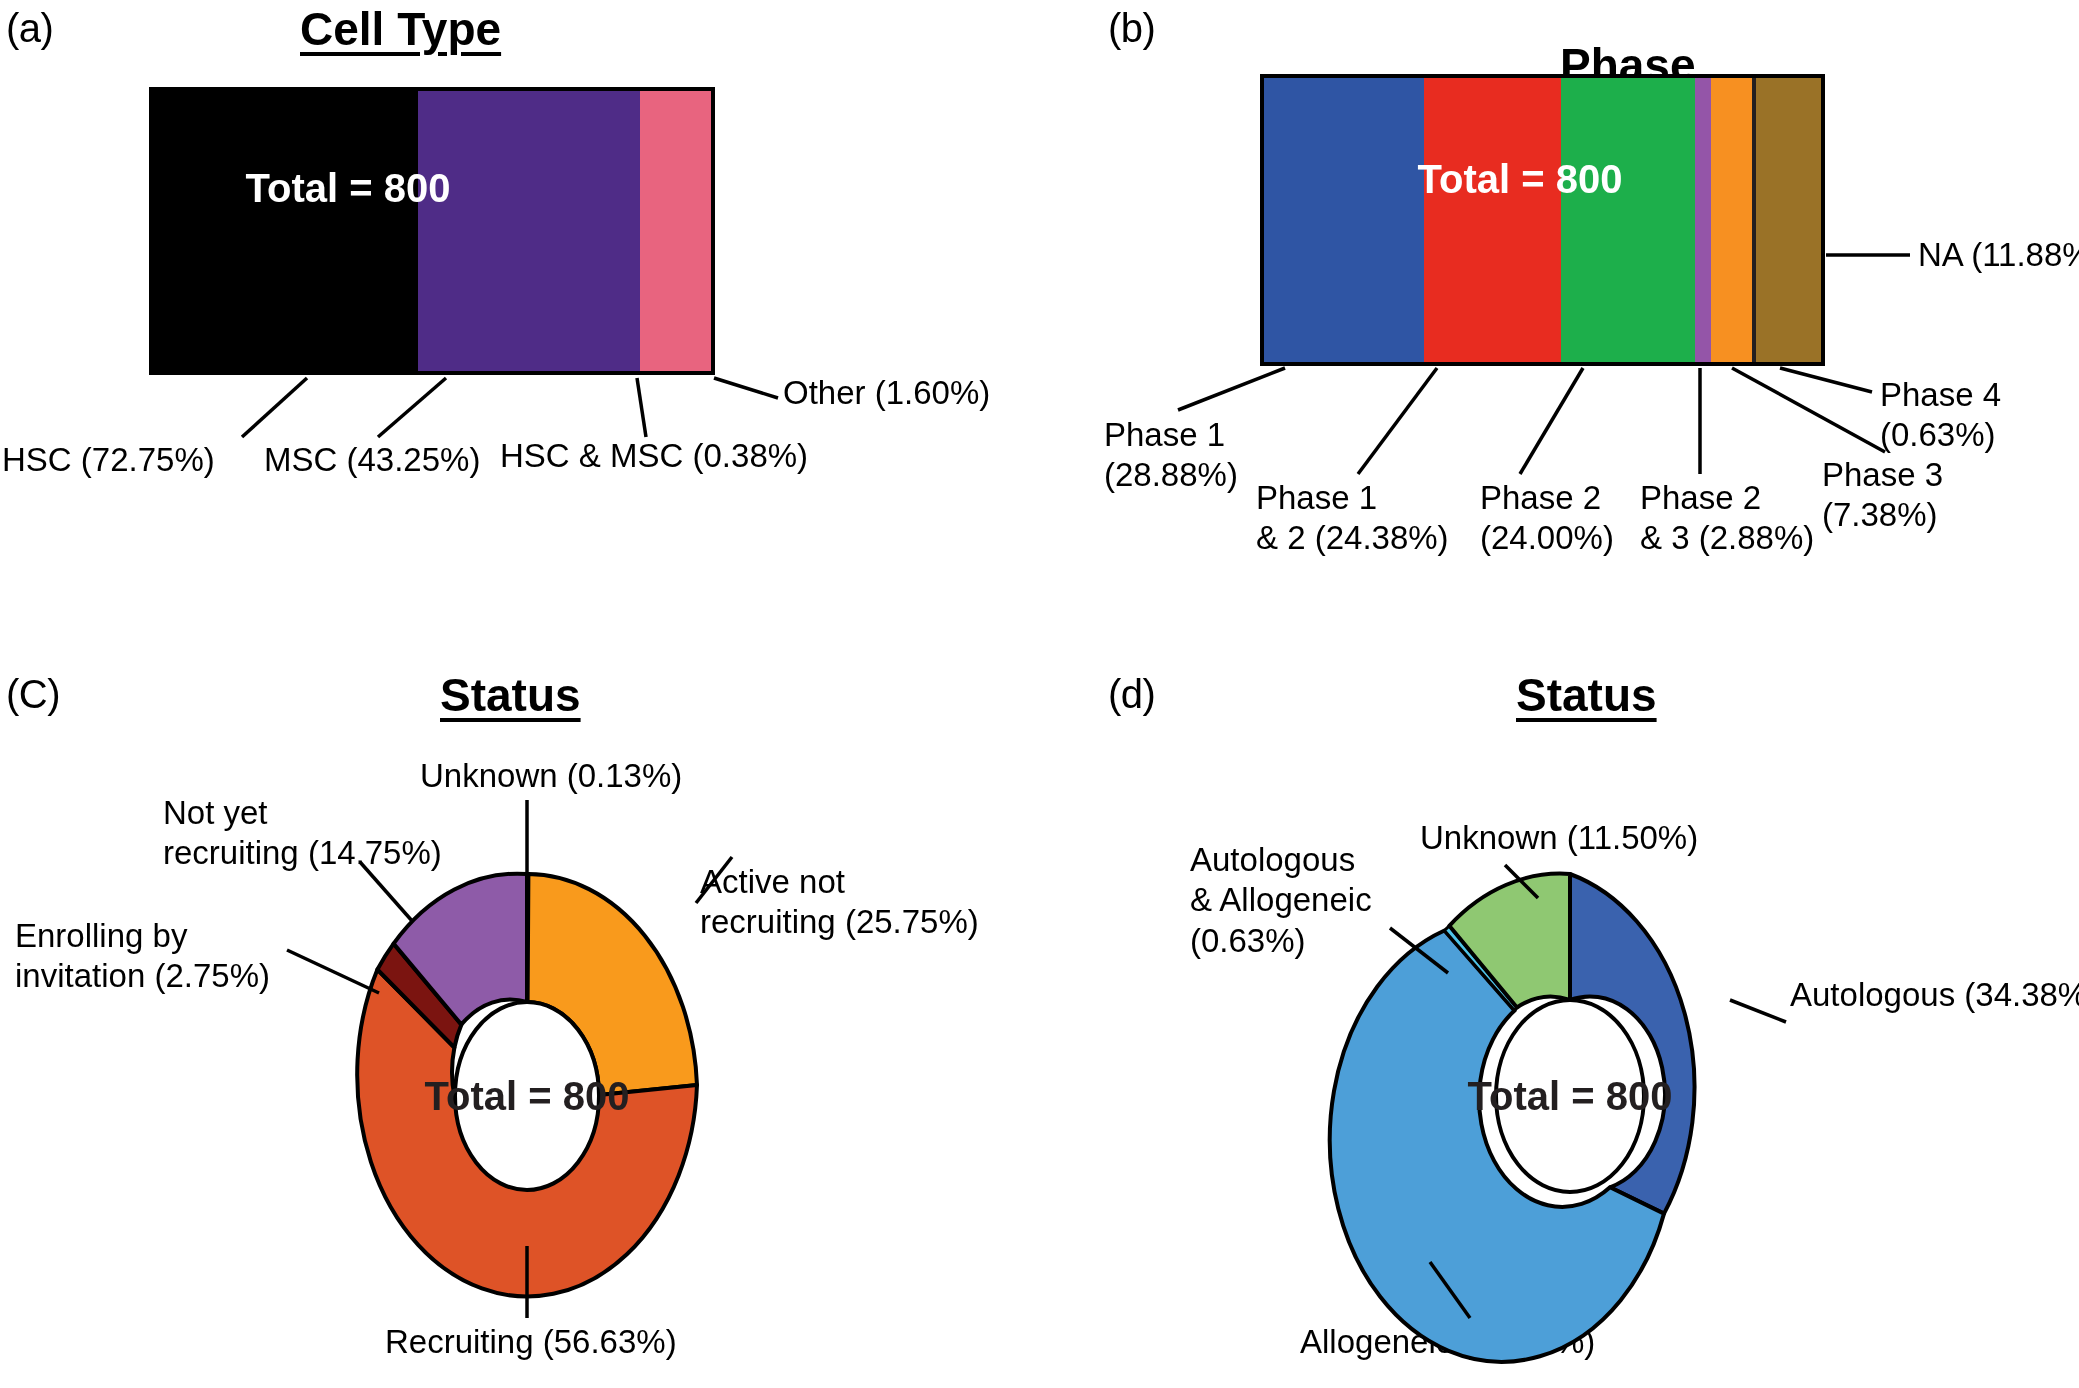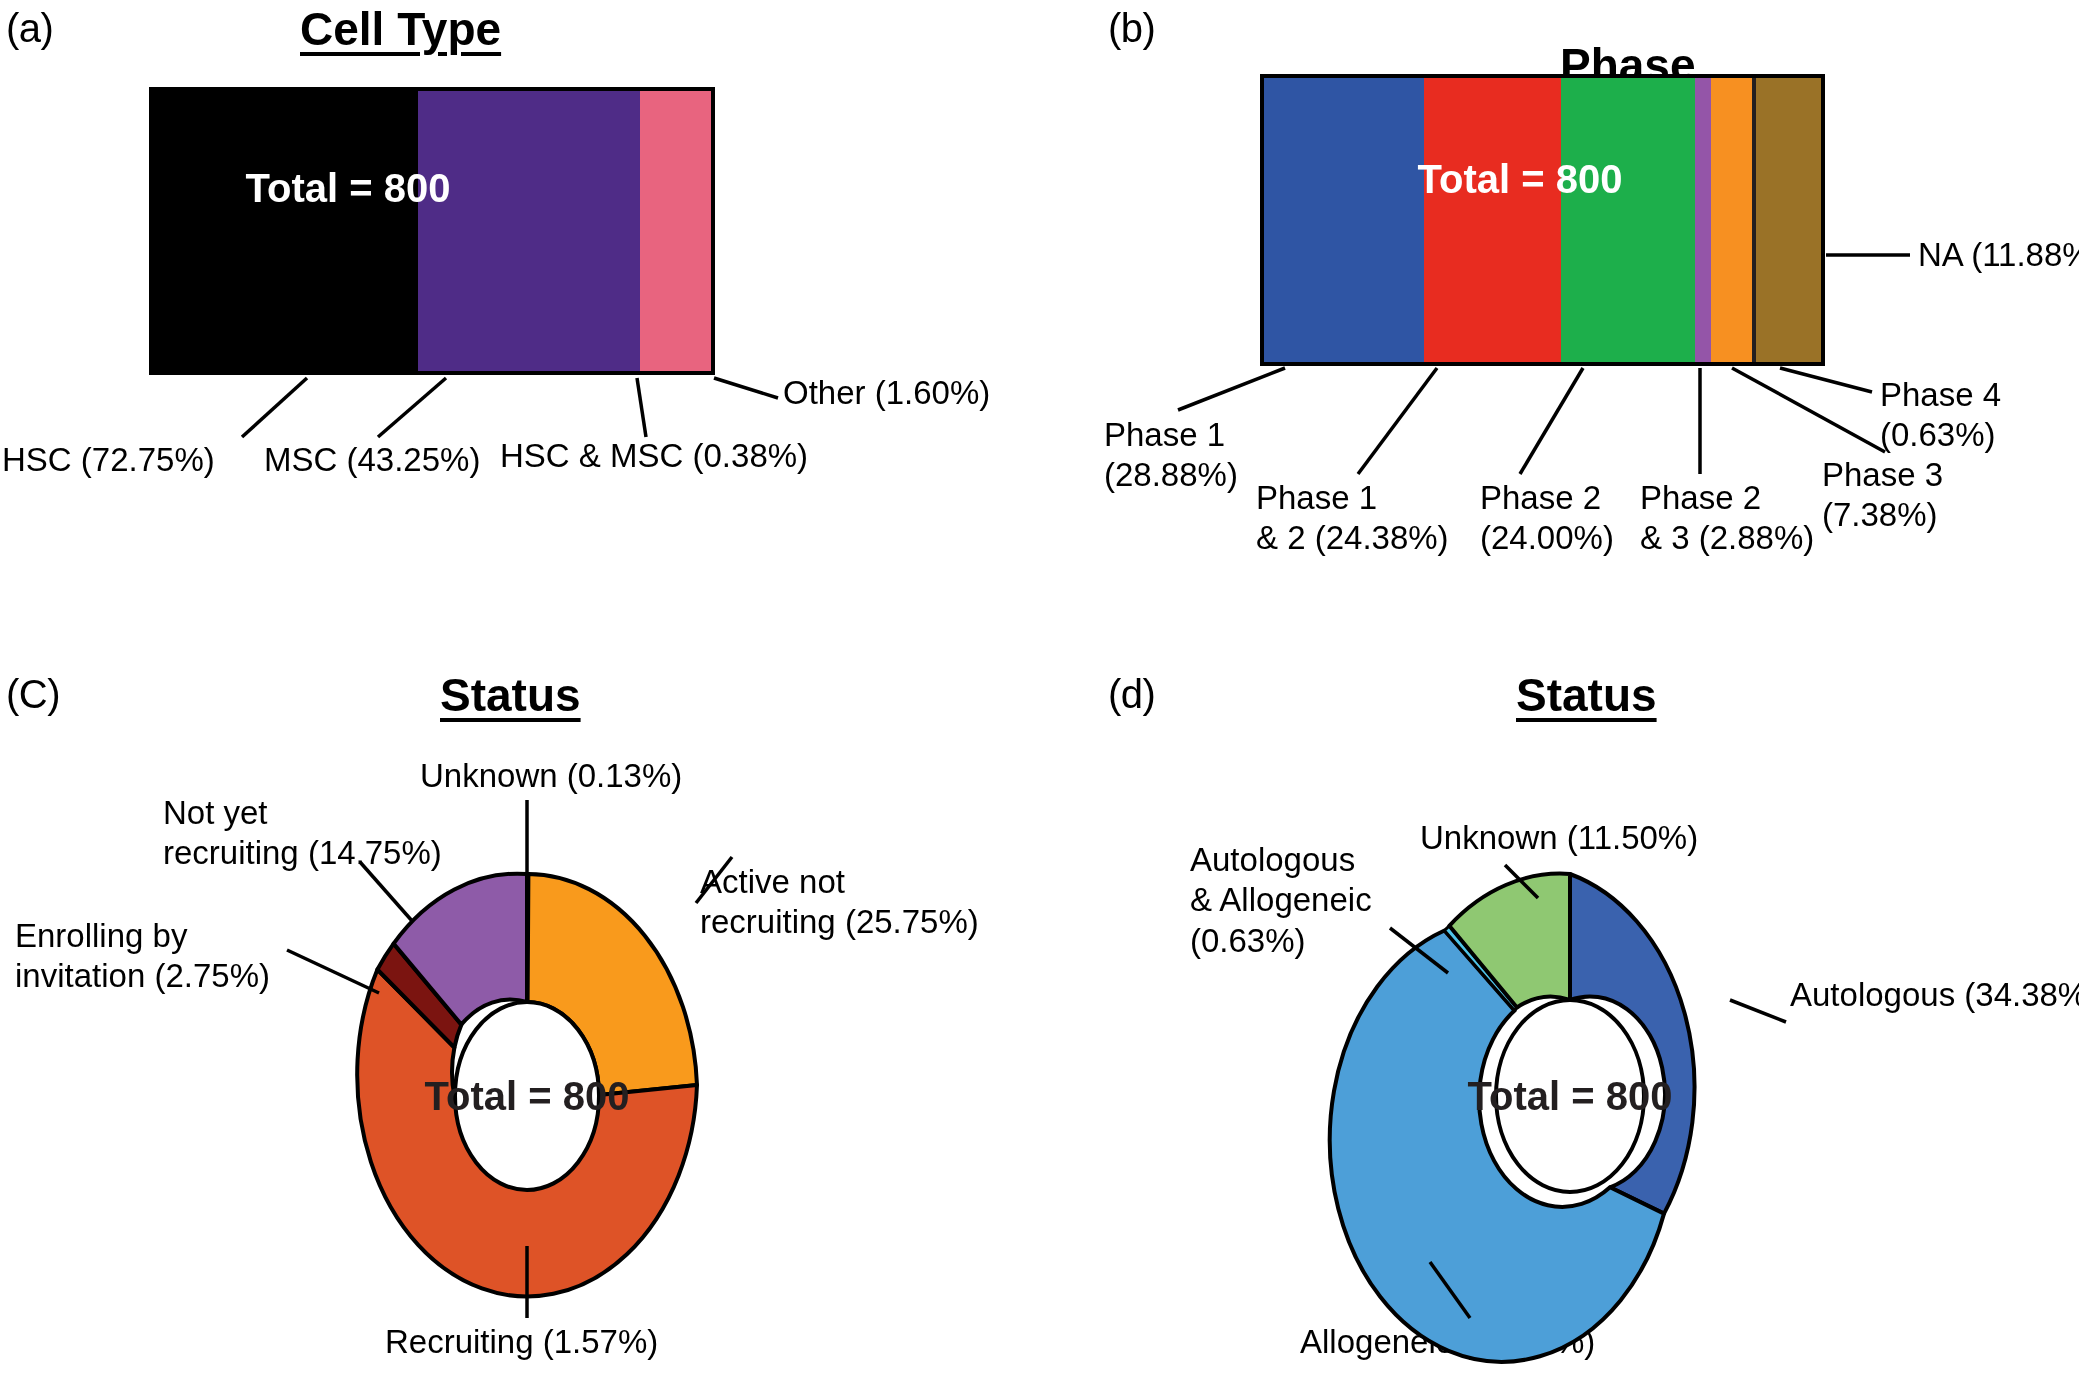--- a/index.html
+++ b/index.html
@@ -96,21 +96,21 @@
   <div class="panel-letter" style="left:6px; top:672px;">(C)</div>
   <div class="panel-title" style="left:440px; top:668px;">Status</div>
 
   <div class="lbl nowrap" style="left:420px; top:756px;">Unknown (0.13%)</div>
   <div class="lbl" style="left:163px; top:793px;">Not yet
 recruiting (14.75%)</div>
   <div class="lbl" style="left:15px; top:916px;">Enrolling by
 invitation (2.75%)</div>
   <div class="lbl" style="left:700px; top:862px;">Active not
 recruiting (25.75%)</div>
-  <div class="lbl nowrap" style="left:385px; top:1322px;">Recruiting (1.57%)</div>
+  <div class="lbl nowrap" style="left:385px; top:1322px;">Recruiting (56.63%)</div>
 
   <div class="panel-letter" style="left:1108px; top:672px;">(d)</div>
   <div class="panel-title" style="left:1516px; top:668px;">Status</div>
 
   <div class="lbl" style="left:1190px; top:840px;">Autologous
 &amp; Allogeneic
 (0.63%)</div>
   <div class="lbl nowrap" style="left:1420px; top:818px;">Unknown (11.50%)</div>
   <div class="lbl nowrap" style="left:1790px; top:975px;">Autologous (34.38%)</div>
   <div class="lbl nowrap" style="left:1300px; top:1322px;">Allogeneic (53.50%)</div>

